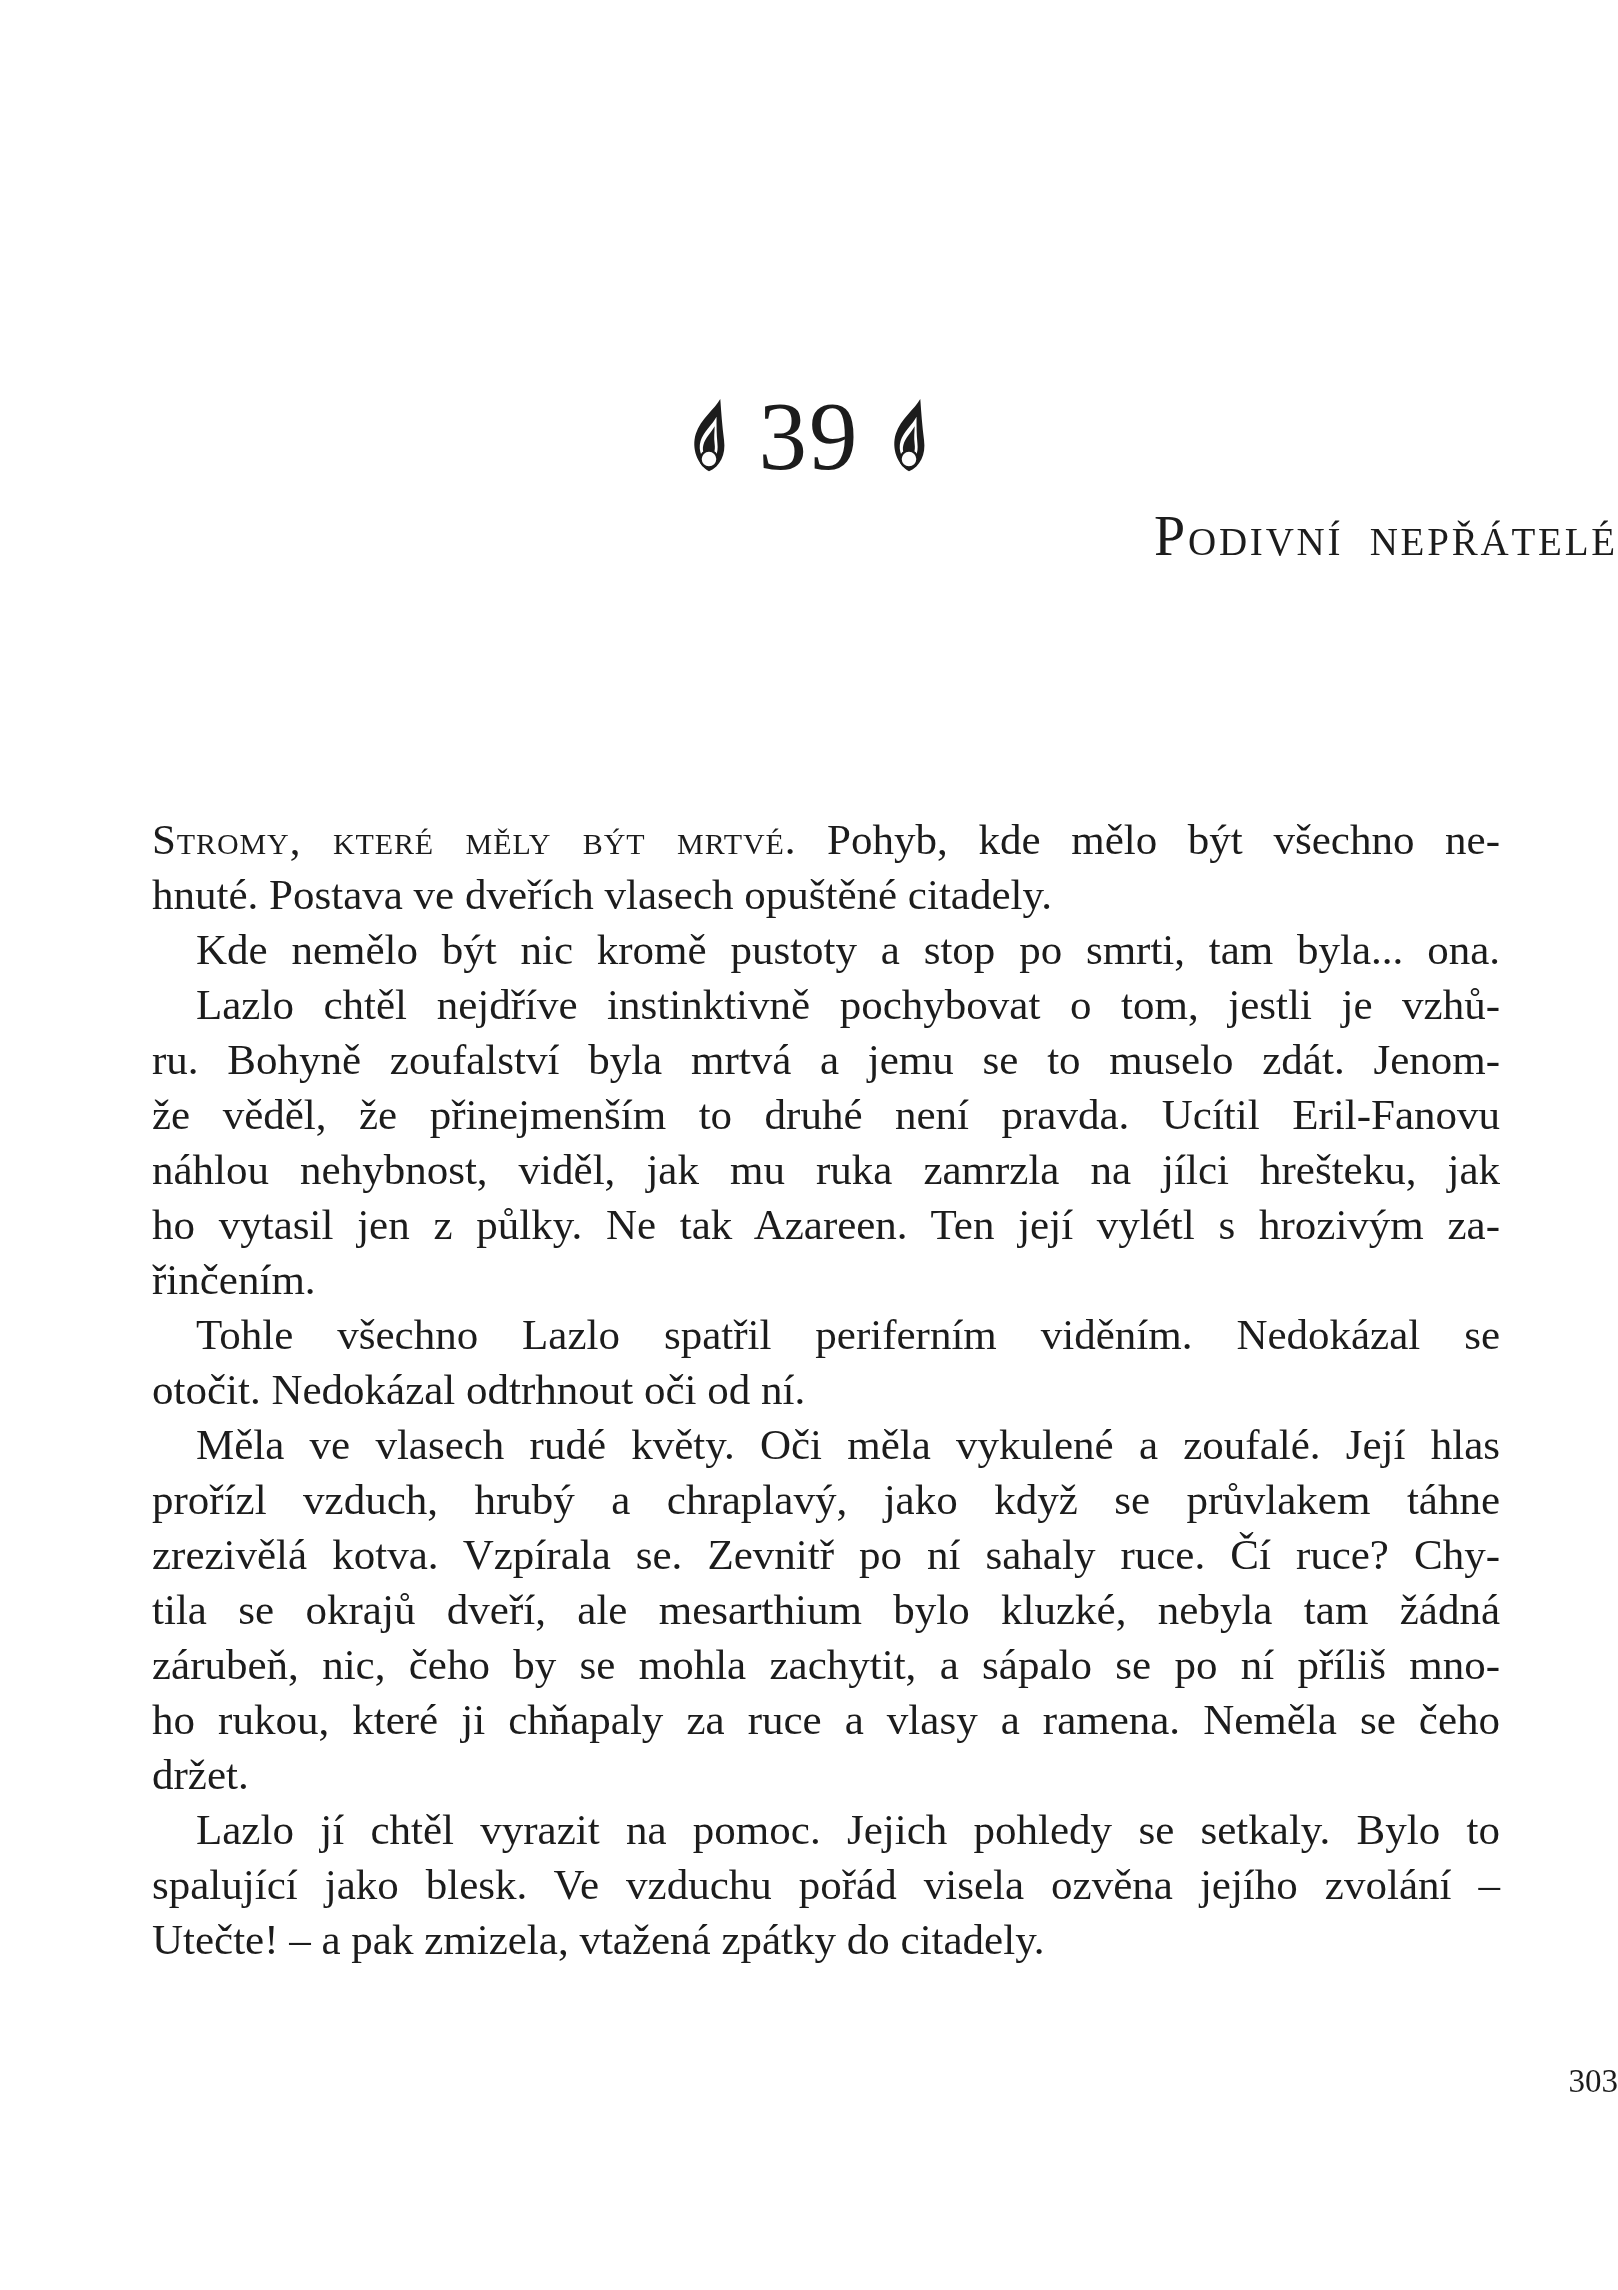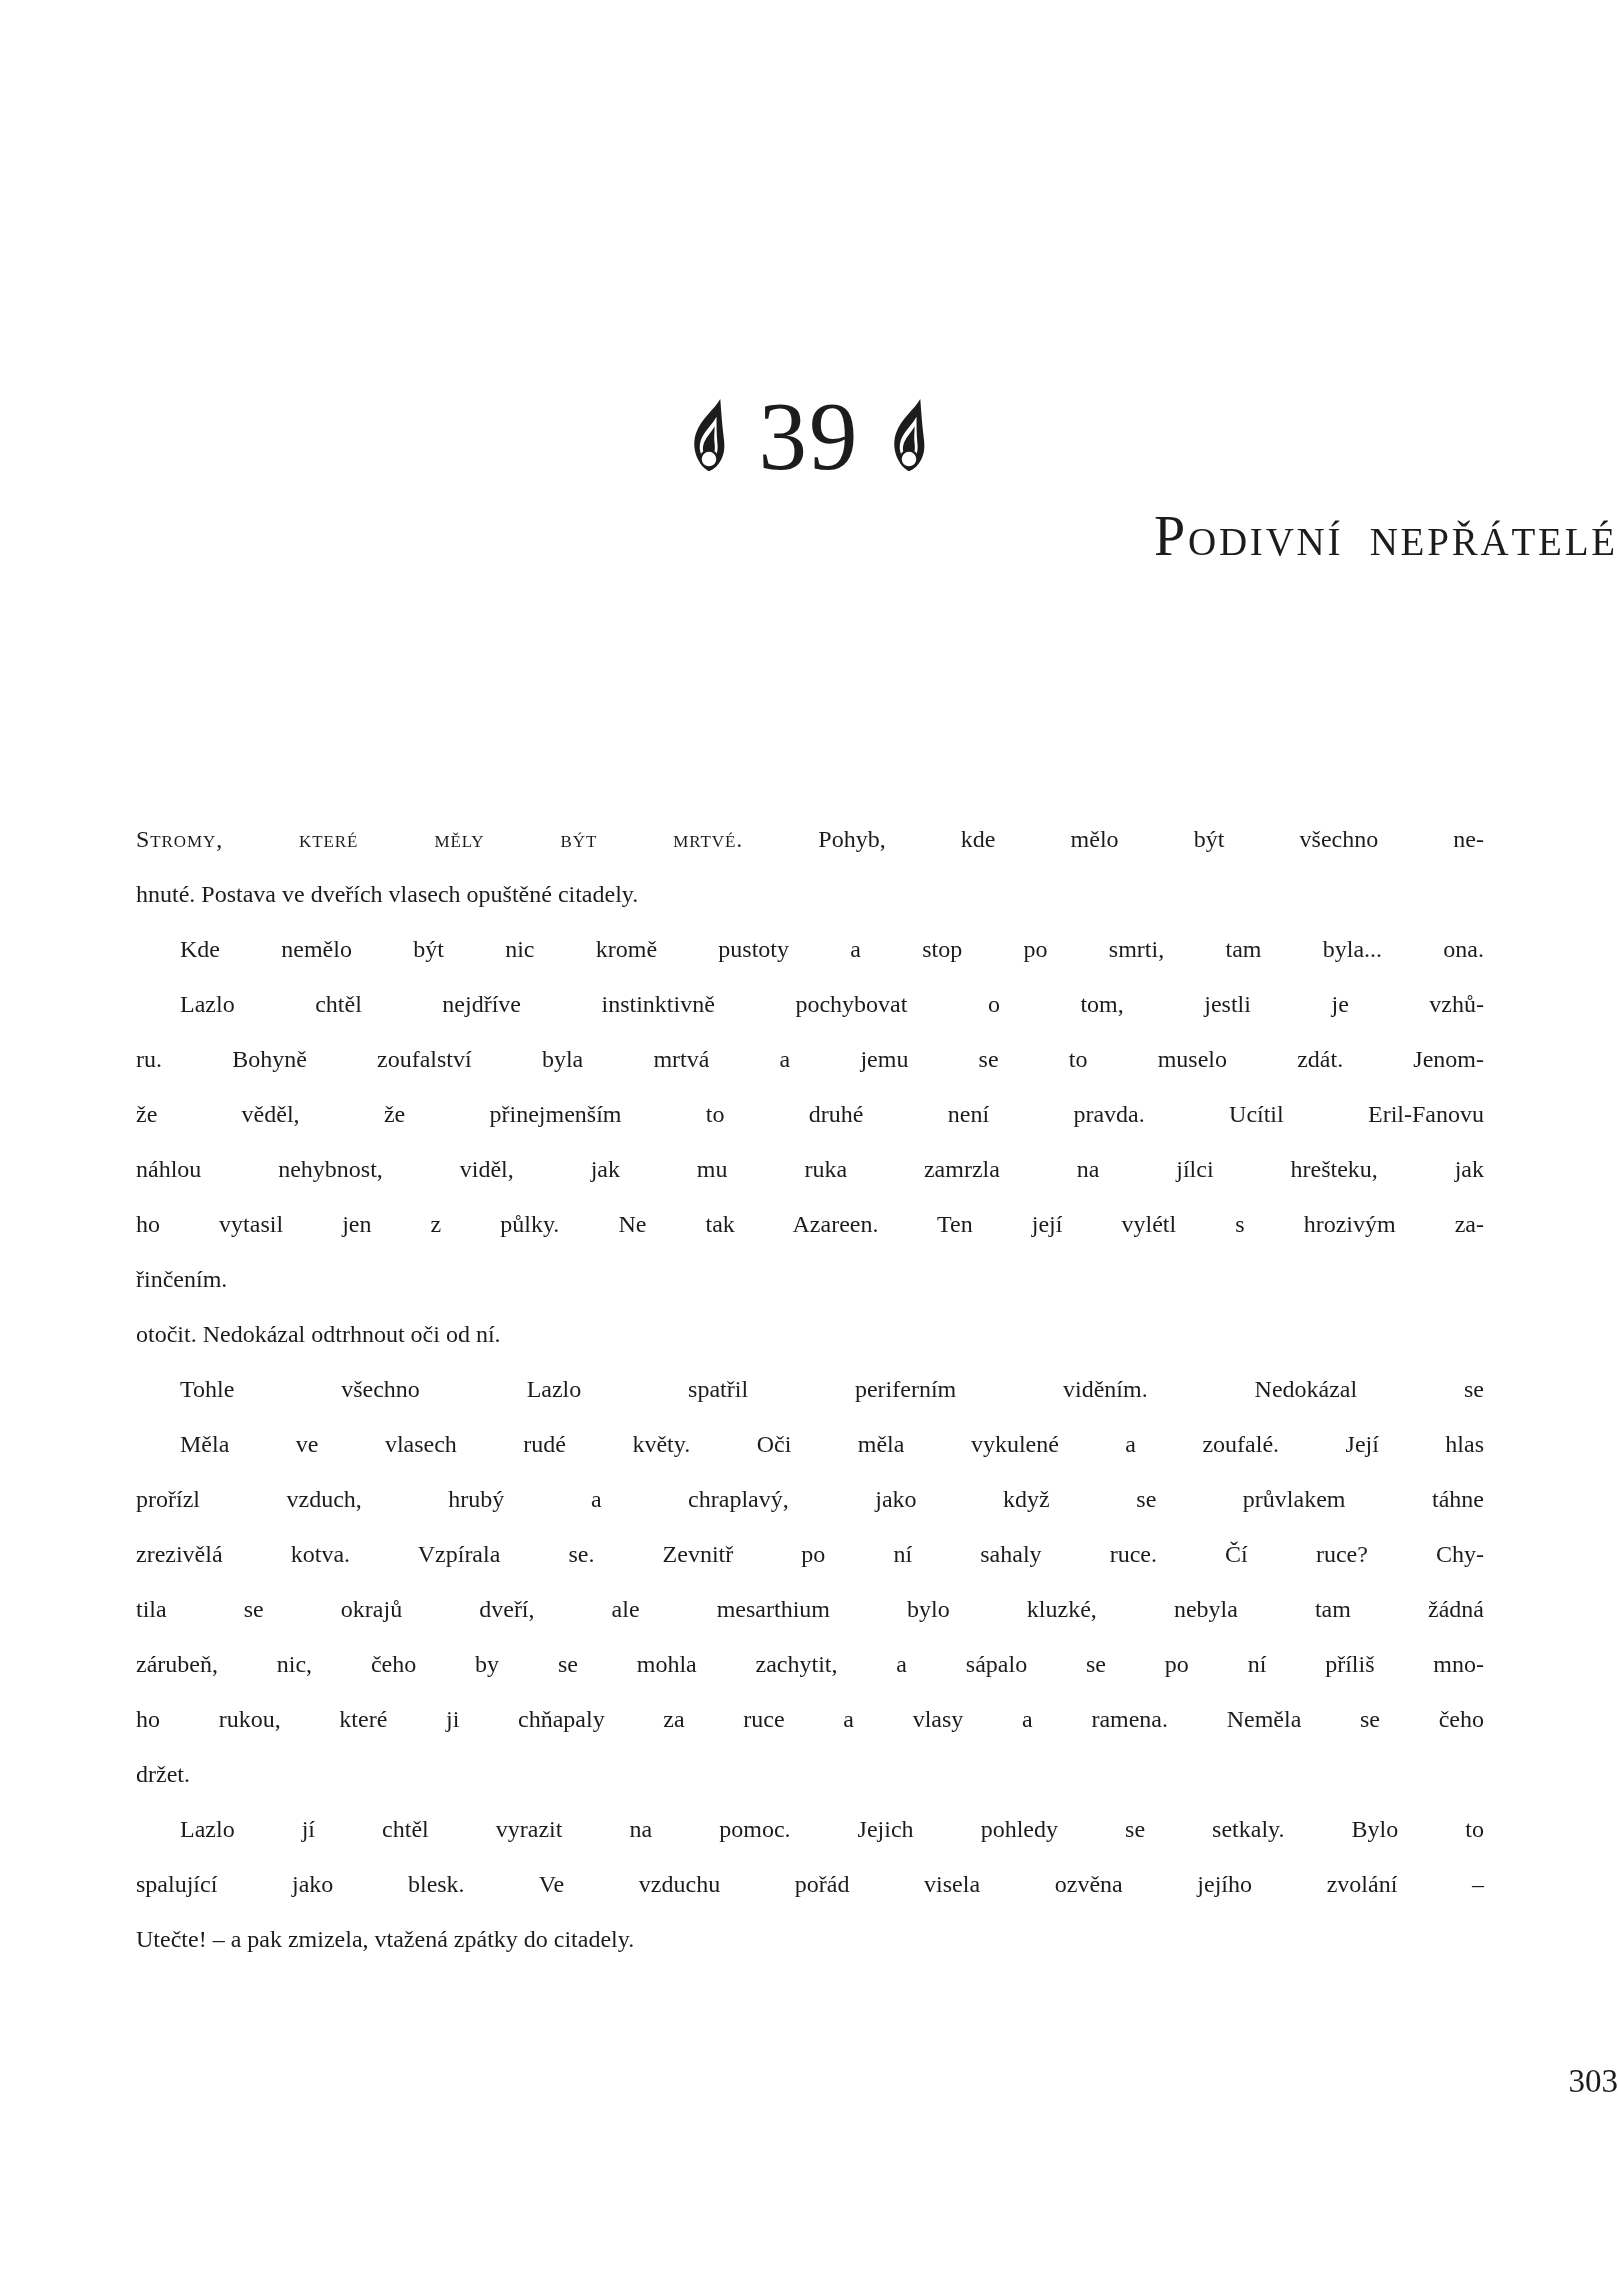--- a/index.html
+++ b/index.html
@@ -39,24 +39,24 @@
     font-variant: small-caps;
     font-size: 56px;
     line-height: 81px;
     letter-spacing: 2.8px;
     word-spacing: 9.5px;
   }
 
   
   .body-text {
     position: absolute;
-    left: 136px;
+    left: 152px;
     top: 812px;
     width: 1348px;
-    font-size: 24px;
+    font-size: 43px;
     line-height: 55px;
   }
   .line {
     text-align: justify;
     text-align-last: left;
   }
   .line.just { text-align-last: justify; }
   .line.indent { text-indent: 44px; }
   .smallcaps { font-variant: small-caps; letter-spacing: 0.9px; }
   .italic { }
@@ -96,22 +96,22 @@
   <div class="body-text">
       <div class="line just"><span class="smallcaps">Stromy, které měly být mrtvé.</span><span class="normal"> Pohyb, kde mělo být všechno ne-</span></div>
       <div class="line"><span class="normal">hnuté. Postava ve dveřích vlasech opuštěné citadely.</span></div>
       <div class="line just indent"><span class="normal">Kde nemělo být nic kromě pustoty a stop po smrti, tam byla... </span><span class="italic">ona</span><span class="normal">.</span></div>
       <div class="line just indent"><span class="normal">Lazlo chtěl nejdříve instinktivně pochybovat o tom, jestli je vzhů-</span></div>
       <div class="line just"><span class="normal">ru. Bohyně zoufalství byla mrtvá a jemu se to muselo zdát. Jenom-</span></div>
       <div class="line just"><span class="normal">že věděl, že přinejmenším to druhé není pravda. Ucítil Eril-Fanovu</span></div>
       <div class="line just"><span class="normal">náhlou nehybnost, viděl, jak mu ruka zamrzla na jílci hrešteku, jak</span></div>
       <div class="line just"><span class="normal">ho vytasil jen z půlky. Ne tak Azareen. Ten její vylétl s hrozivým za-</span></div>
       <div class="line"><span class="normal">řinčením.</span></div>
+      <div class="line just indent"><span class="normal">Tohle všechno Lazlo spatřil periferním viděním. Nedokázal se</span></div>
       <div class="line"><span class="normal">otočit. Nedokázal odtrhnout oči od </span><span class="italic">ní</span><span class="normal">.</span></div>
-      <div class="line just indent"><span class="normal">Tohle všechno Lazlo spatřil periferním viděním. Nedokázal se</span></div>
       <div class="line just indent"><span class="normal">Měla ve vlasech rudé květy. Oči měla vykulené a zoufalé. Její hlas</span></div>
       <div class="line just"><span class="normal">prořízl vzduch, hrubý a chraplavý, jako když se průvlakem táhne</span></div>
       <div class="line just"><span class="normal">zrezivělá kotva. Vzpírala se. Zevnitř po ní sahaly ruce. Čí ruce? Chy-</span></div>
       <div class="line just"><span class="normal">tila se okrajů dveří, ale mesarthium bylo kluzké, nebyla tam žádná</span></div>
       <div class="line just"><span class="normal">zárubeň, nic, čeho by se mohla zachytit, a sápalo se po ní příliš mno-</span></div>
       <div class="line just"><span class="normal">ho rukou, které ji chňapaly za ruce a vlasy a ramena. Neměla se čeho</span></div>
       <div class="line"><span class="normal">držet.</span></div>
       <div class="line just indent"><span class="normal">Lazlo jí chtěl vyrazit na pomoc. Jejich pohledy se setkaly. Bylo to</span></div>
       <div class="line just"><span class="normal">spalující jako blesk. Ve vzduchu pořád visela ozvěna jejího zvolání –</span></div>
       <div class="line"><span class="italic">Utečte!</span><span class="normal"> – a pak zmizela, vtažená zpátky do citadely.</span></div>

